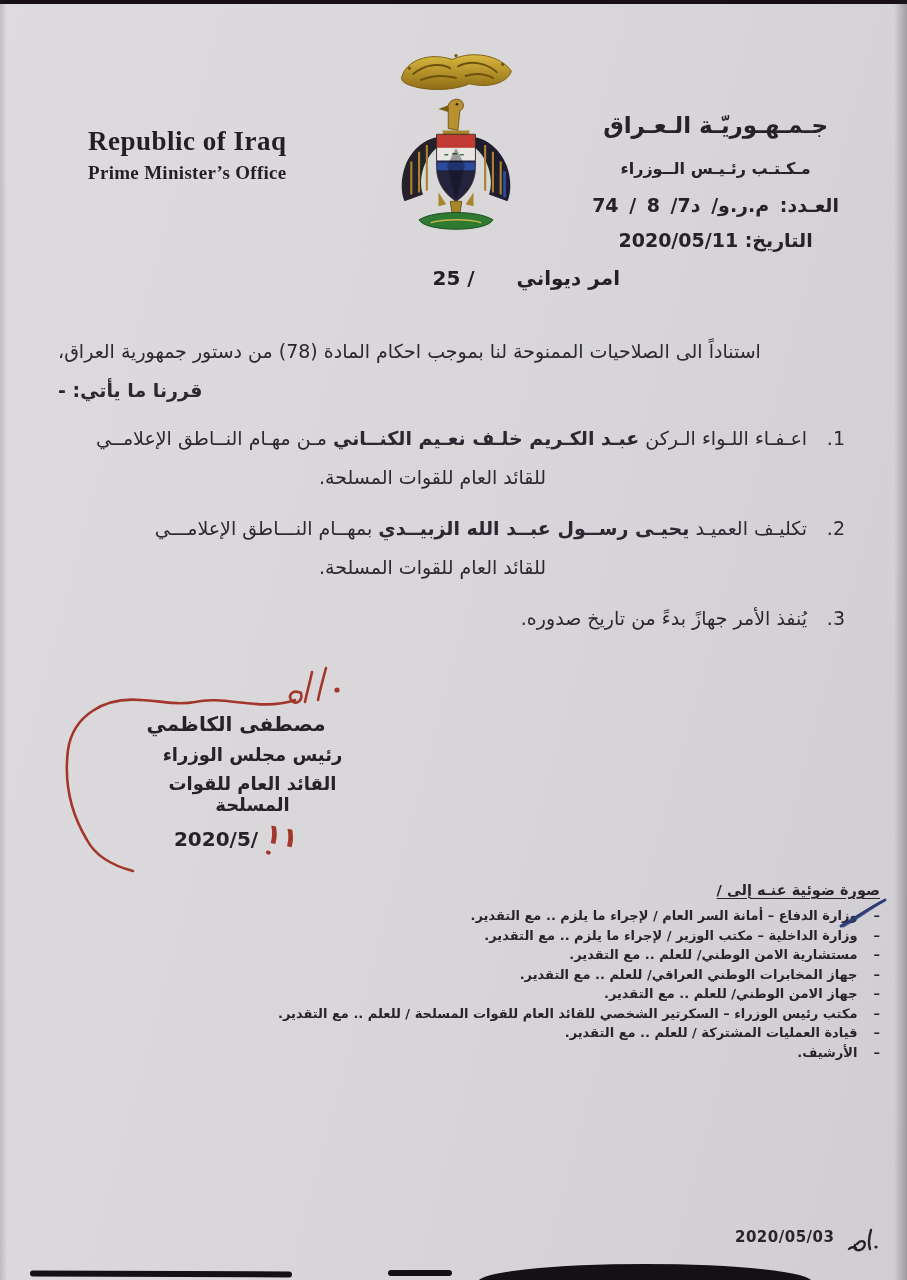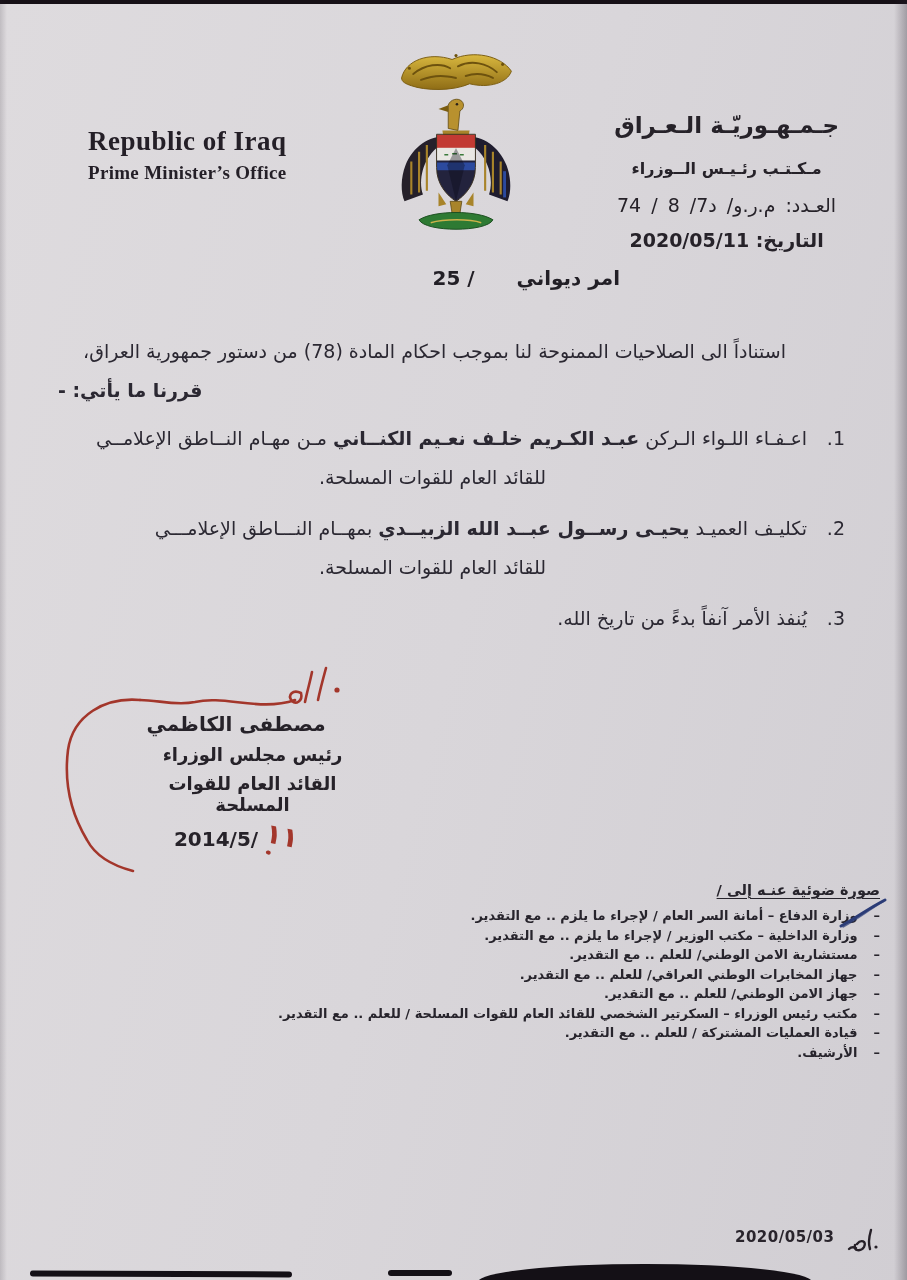--- a/index.html
+++ b/index.html
@@ -19,29 +19,29 @@
   
   .hdr-en{position:absolute;left:88px;top:126px;color:#241f27;font-family:"Liberation Serif",serif;}
   .hdr-en .t1{font-size:27px;font-weight:bold;letter-spacing:.5px;}
   .hdr-en .t2{font-size:19px;font-weight:bold;margin-top:5px;letter-spacing:.3px;}
   
   .emblem{position:absolute;left:388px;top:46px;width:136px;height:196px;}
   
   .hdr-ar{position:absolute;right:68px;top:112px;direction:rtl;text-align:center;color:#262229;}
   .hdr-ar .a1{font-size:23px;font-weight:bold;letter-spacing:1px;}
   .hdr-ar .a2{font-size:16px;font-weight:bold;letter-spacing:2px;margin-top:21px;}
-  .hdr-ar .a3{font-size:19px;font-weight:normal;margin-top:16px;word-spacing:4px;}
+  .hdr-ar .a3{font-size:19px;font-weight:bold;margin-top:16px;word-spacing:4px;}
   .hdr-ar .a4{font-size:19px;font-weight:bold;margin-top:13px;}
   
   .subject{position:absolute;left:420px;top:266px;width:200px;direction:rtl;text-align:right;
            font-size:20px;font-weight:bold;white-space:pre;color:#221f26;}
   
   .body{position:absolute;top:332px;left:58px;right:62px;direction:rtl;font-size:19px;
         line-height:39px;color:#2b2832;}
-  .intro{text-indent:34px;text-align:center;}
+  .intro{text-indent:34px;text-align:left;}
   .decision{font-weight:bold;text-align:left;}
   .items{margin-top:9px;}
   .item{display:flex;gap:10px;margin-bottom:12px;}
   .item .num{width:28px;flex:none;text-align:right;}
   .item .txt{flex:1;}
   .item .l1{text-align:right;}
   .item .l2{text-align:center;}
   .b{font-weight:bold;}
   
   .sig{position:absolute;left:105px;top:712px;width:262px;direction:rtl;text-align:center;color:#262229;}
@@ -143,21 +143,21 @@
       <div class="item">
         <span class="num">2.</span>
         <div class="txt">
           <div class="l1"><span>تكليـف العميـد </span><span class="b">يحيـى رســول عبــد الله الزبيــدي</span><span> بمهــام النـــاطق الإعلامـــي</span></div>
           <div class="l2">للقائد العام للقوات المسلحة.</div>
         </div>
       </div>
       <div class="item">
         <span class="num">3.</span>
         <div class="txt">
-          <div class="l1">يُنفذ الأمر آنفاً بدءً من تاريخ الله.</div>
+          <div class="l1">يُنفذ الأمر جهازً بدءً من تاريخ صدوره.</div>
         </div>
       </div>
     </div>
   </div>
 
   <svg class="sig-svg" viewBox="0 0 300 225" role="img">
     <g fill="none" stroke="#a3362b" stroke-width="2.6" stroke-linecap="round">
       <path d="M257,17 C255,27 252,37 250,47"></path>
       <path d="M271,13 C268,24 265,35 263,45"></path>
       <path d="M246,38 C238,34 232,40 237,46 C241,50 248,46 246,38"></path>
@@ -165,21 +165,21 @@
       <path d="M85,45 C50,42 18,60 13,95 C8,135 20,165 32,185 C40,200 55,210 78,216"></path>
     </g>
     <circle cx="282" cy="35" r="2.6" fill="#a3362b"></circle>
   </svg>
 
   <div class="sig">
     <div class="name">مصطفى الكاظمي</div>
     <div class="tt">رئيس مجلس الوزراء</div>
     <div class="tt">القائد العام للقوات المسلحة</div>
     <div class="date-row">
-      <span class="dprint">2014/5/</span>
+      <span class="dprint">2020/5/</span>
       <span class="dhand">١١</span>
     </div>
   </div>
 
   <div class="dist">
     <div class="dh">صورة ضوئية عنـه إلى /</div>
     <div class="row">
         <span class="dash">–</span>
         <span class="dtxt">وزارة الدفاع – أمانة السر العام / لإجراء ما يلزم .. مع التقدير.</span>
       </div>

